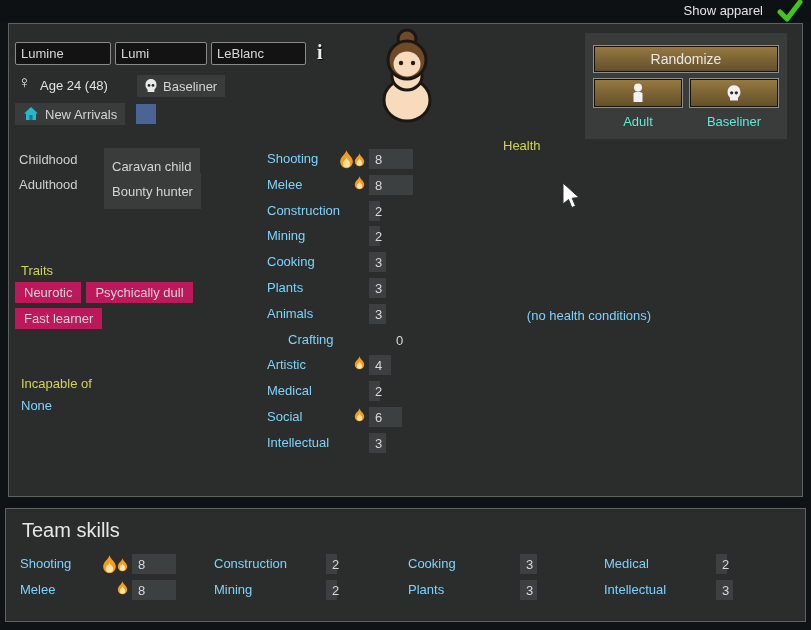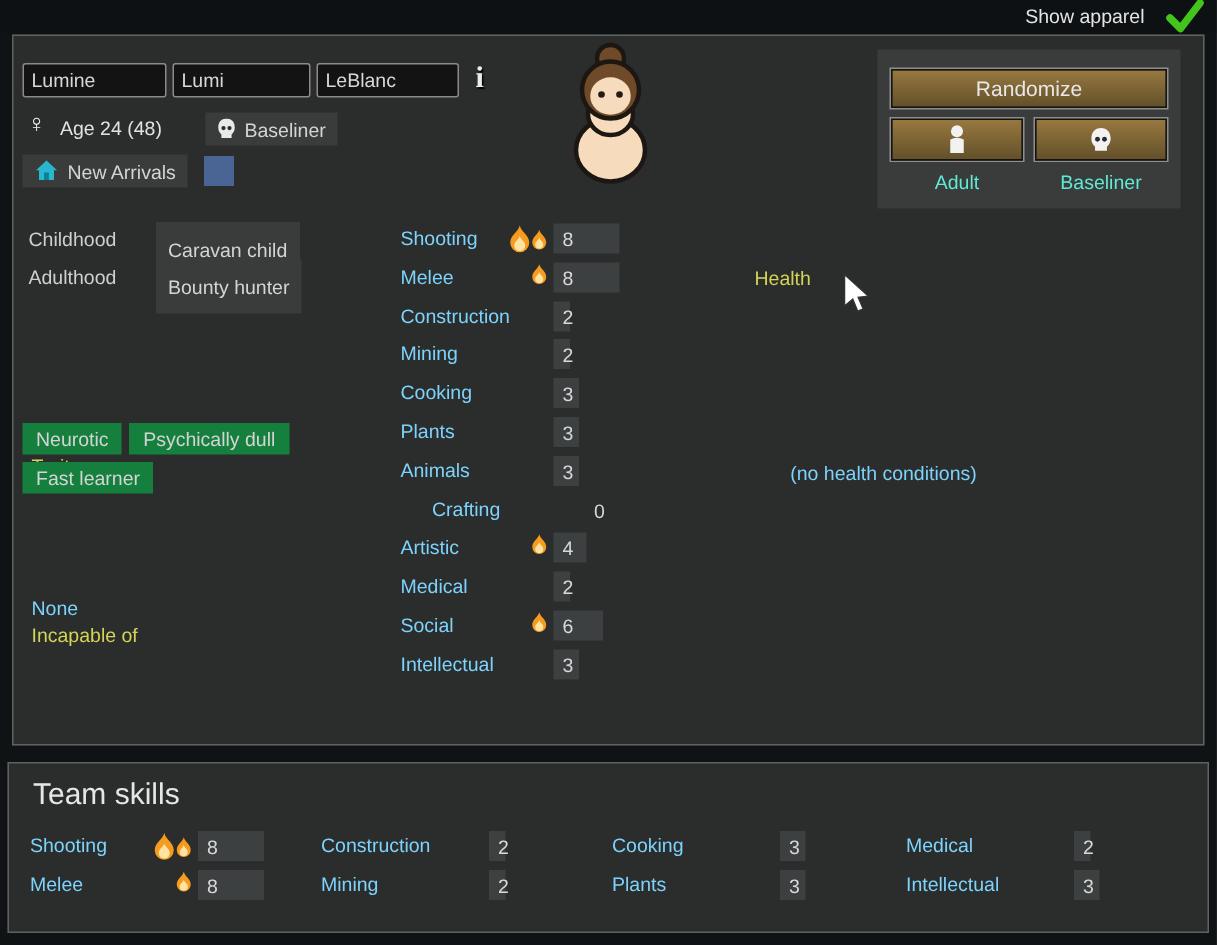--- a/index.html
+++ b/index.html
@@ -52,31 +52,31 @@
     color:#d4d4d4;
     height:22px;
     display:flex;
     align-items:center;
     padding:0 8px;
     gap:6px;
     white-space:nowrap;
   }
   .chip-sm { height:36px; }
   .label-text { color:#cfcfcf; }
-  .yellow-header { color:var(--accent-yellow);margin-top:40px; }
+  .yellow-header { color:var(--accent-yellow); }
   .grey-text { color:#7dd3fc; }
 
   .color-swatch { width:20px; height:20px; background:var(--favorite-color); }
 
   .gender-symbol { font-size:17px; color:#efefef; }
 
   
   .traits-wrap { display:flex; flex-wrap:wrap; gap:5px; width:230px; }
   .trait-chip {
-    background:#15803d; color:#d4d4d4; padding:3px 9px; white-space:nowrap;
+    background:#be185d; color:#d4d4d4; padding:3px 9px; white-space:nowrap;
   }
 
   
   .skill-row { position:absolute; height:22px; width:230px; }
   .skill-label { position:absolute; left:0; top:3px; color:#7dd3fc; }
   .passion-slot { position:absolute; top:2px; display:flex; justify-content:flex-end; align-items:center; width:32px; }
   .skill-bar { position:absolute; top:1px; width:112px; height:20px; }
   .skill-bar-fill { position:absolute; left:0; top:0; height:20px; background:#3d4040; }
   .skill-value { position:absolute; left:6px; top:3px; color:#d8d8d8; }
 

